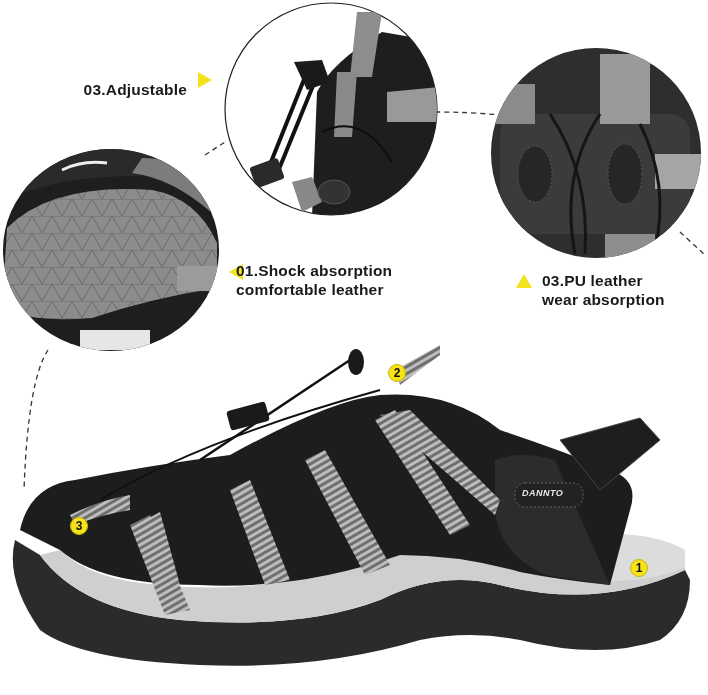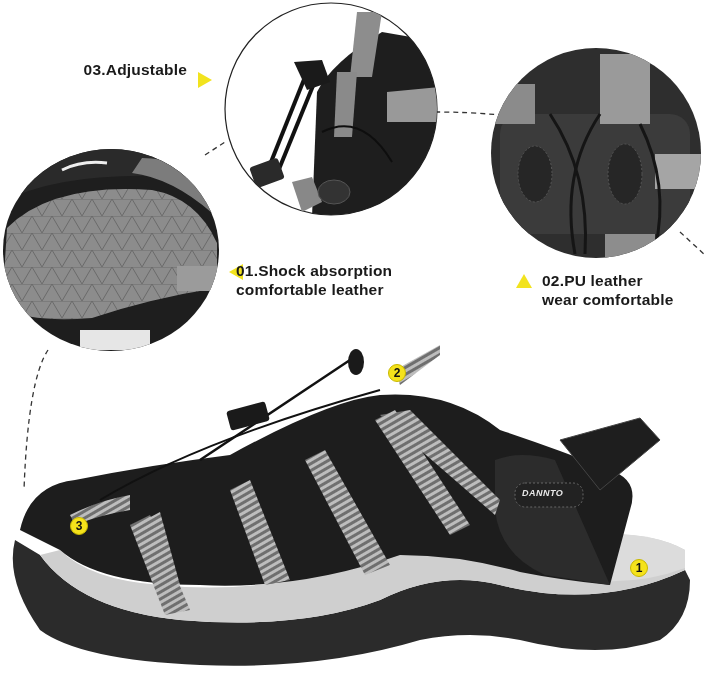--- a/index.html
+++ b/index.html
@@ -83,41 +83,41 @@
       <rect x="115" y="190" width="50" height="40" fill="#8d8d8d"></rect>
       <ellipse cx="45" cy="130" rx="17" ry="28" fill="#262626" stroke="#555" stroke-dasharray="2,2"></ellipse>
       <ellipse cx="135" cy="130" rx="17" ry="30" fill="#262626" stroke="#555" stroke-dasharray="2,2"></ellipse>
       <path d="M60,70 Q100,130 95,210" stroke="#151515" stroke-width="3" fill="none"></path>
       <path d="M110,70 Q70,130 85,210" stroke="#151515" stroke-width="3" fill="none"></path>
       <path d="M150,80 Q180,140 165,205" stroke="#151515" stroke-width="3" fill="none"></path>
     </g>
   </svg>
 </div>
 
-<div class="abs label" style="left:75px;top:60px;text-align:right;width:112px;">
+<div class="abs label" style="left:75px;top:80px;text-align:right;width:112px;">
   <span class="line">03.Adjustable</span>
 </div>
 <svg class="abs" style="left:198px;top:72px" width="14" height="16">
   <polygon points="0,0 14,8 0,16" fill="#f2e31e"></polygon>
 </svg>
 
 <svg class="abs" style="left:229px;top:264px" width="14" height="16">
   <polygon points="14,0 0,8 14,16" fill="#f2e31e"></polygon>
 </svg>
 <div class="abs label" style="left:236px;top:261px;">
   <span class="line">01.Shock absorption</span>
   <span class="line">comfortable leather</span>
 </div>
 
 <svg class="abs" style="left:516px;top:274px" width="16" height="14">
   <polygon points="8,0 16,14 0,14" fill="#f2e31e"></polygon>
 </svg>
 <div class="abs label" style="left:542px;top:271px;">
-  <span class="line">02.PU leather</span>
-  <span class="line">wear comfortable</span>
+  <span class="line">03.PU leather</span>
+  <span class="line">wear absorption</span>
 </div>
 
 <div class="abs" style="left:0;top:340px;width:708px;height:355px;">
   <svg width="708" height="355" viewBox="0 0 708 355">
     <defs>
       <pattern id="web" width="6" height="6" patternUnits="userSpaceOnUse" patternTransform="rotate(60)">
         <rect width="6" height="6" fill="#6f6f6f"></rect>
         <rect width="3" height="6" fill="#bdbdbd"></rect>
       </pattern>
     </defs>

